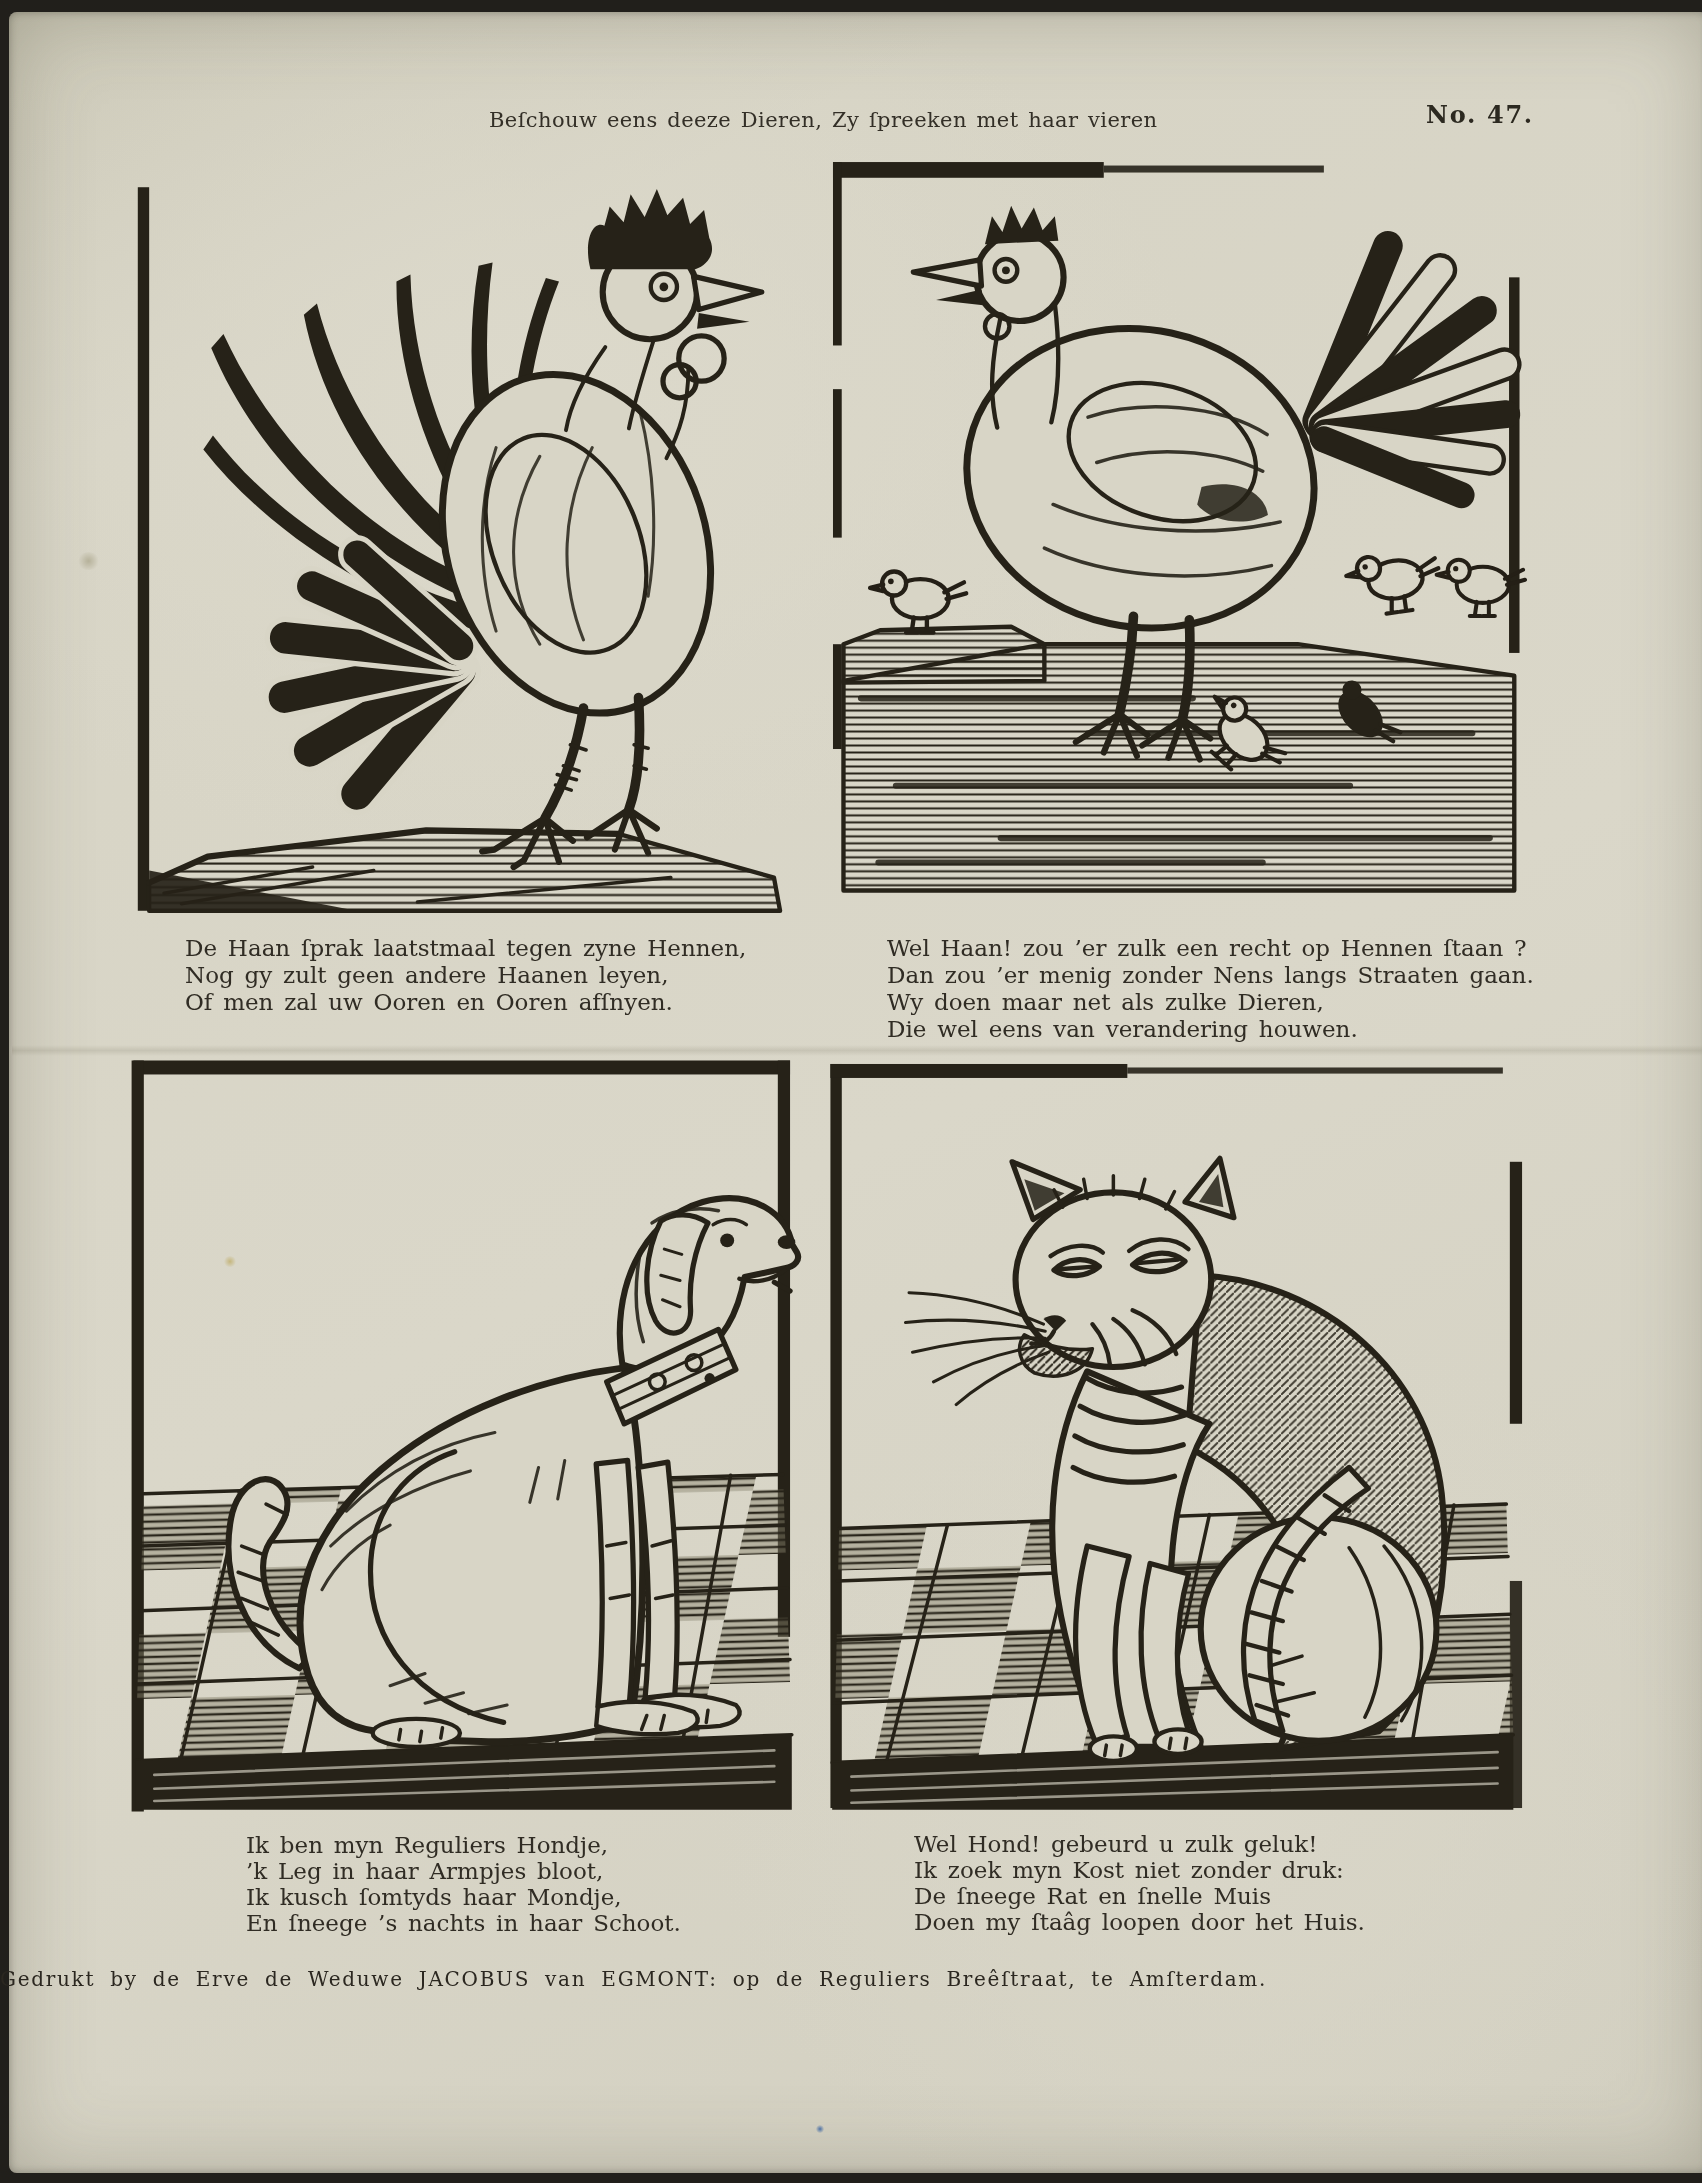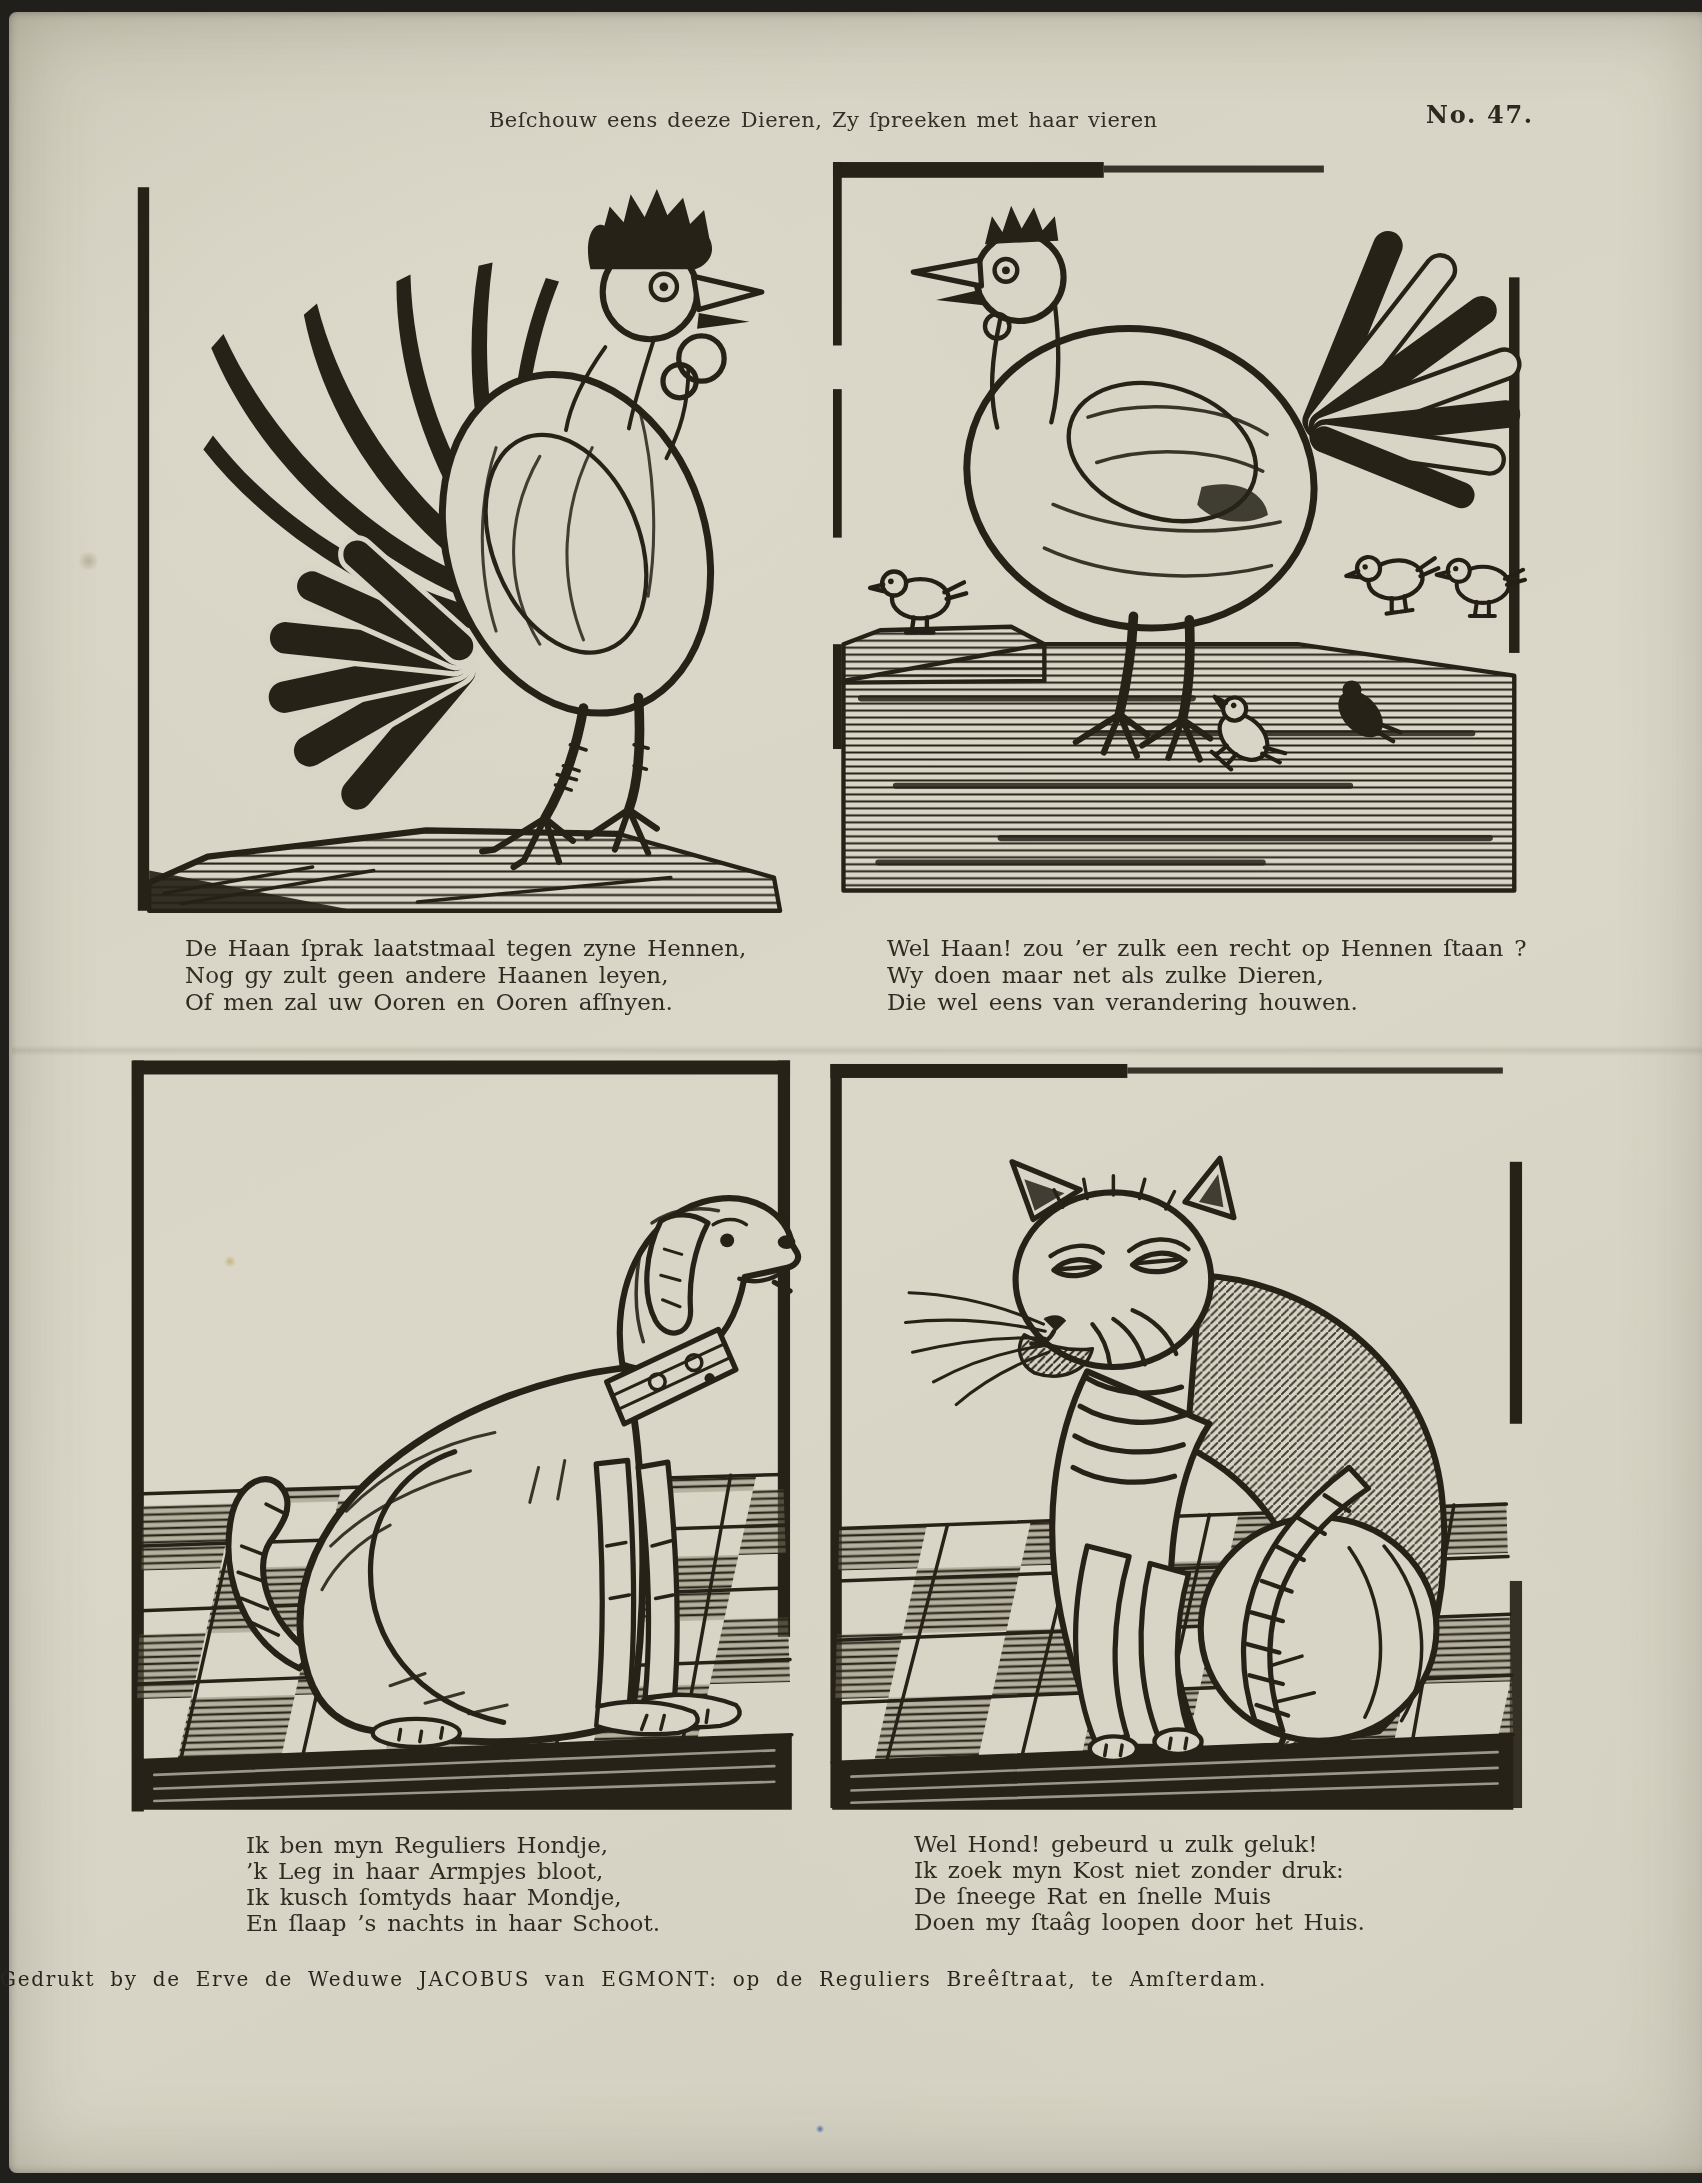--- a/index.html
+++ b/index.html
@@ -304,28 +304,29 @@
     </svg>
   </div>
 
   <div class="verse" style="left:185px;top:935px;">
     <div>De Haan ſprak laatstmaal tegen zyne Hennen,</div>
     <div>Nog gy zult geen andere Haanen leyen,</div>
     <div>Of men zal uw Ooren en Ooren afſnyen.</div>
   </div>
   <div class="verse" style="left:887px;top:935px;">
     <div>Wel Haan! zou ’er zulk een recht op Hennen ſtaan ?</div>
+    <div>Dan zou ’er menig zonder Nens langs Straaten gaan.</div>
     <div>Wy doen maar net als zulke Dieren,</div>
     <div>Die wel eens van verandering houwen.</div>
   </div>
   <div class="verse small" style="left:246px;top:1832px;">
     <div>Ik ben myn Reguliers Hondje,</div>
     <div>’k Leg in haar Armpjes bloot,</div>
     <div>Ik kusch ſomtyds haar Mondje,</div>
-    <div>En ſlaap ’s nachts in haar Schoot.</div>
+    <div>En ſneege ’s nachts in haar Schoot.</div>
   </div>
   <div class="verse small" style="left:914px;top:1831px;">
     <div>Wel Hond! gebeurd u zulk geluk!</div>
     <div>Ik zoek myn Kost niet zonder druk:</div>
     <div>De ſneege Rat en ſnelle Muis</div>
     <div>Doen my ſtaâg loopen door het Huis.</div>
   </div>
 
   <div class="imprint">Gedrukt by de Erve de Weduwe JACOBUS van EGMONT: op de Reguliers Breêſtraat, te Amſterdam.</div>
 

